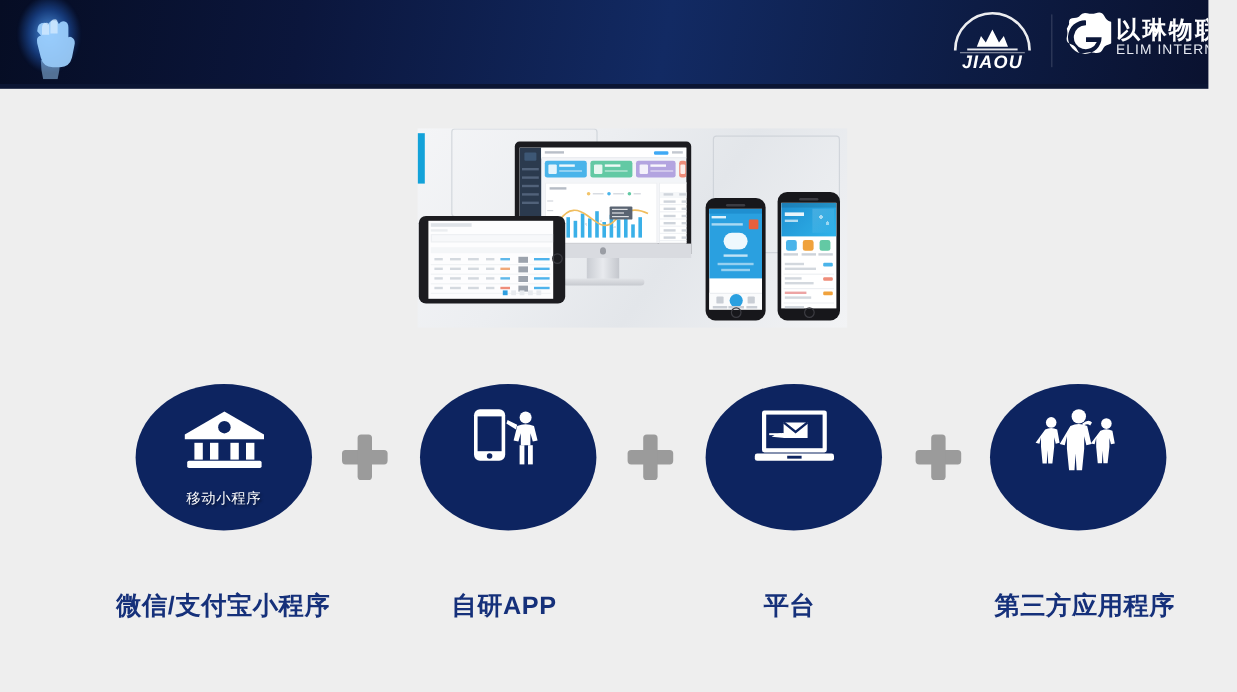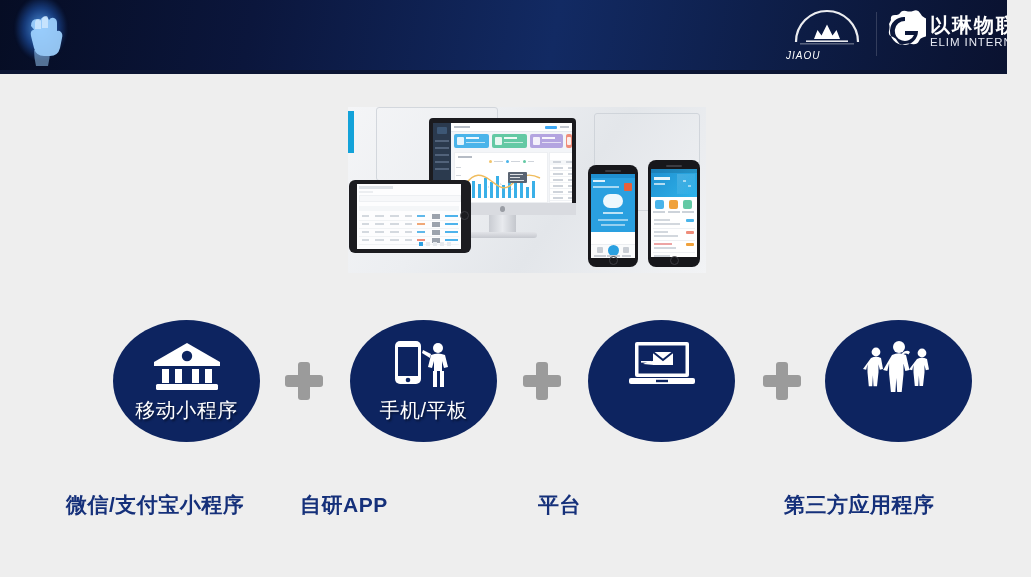--- a/index.html
+++ b/index.html
@@ -33,22 +33,22 @@
   #header-title{
     position:absolute;left:74px;top:16px;
     font-size:31px;font-weight:bold;color:#ffffff;letter-spacing:2px;
     text-shadow:2px 2px 3px rgba(0,0,0,.55);
     white-space:nowrap;
   }
 
   
   #logo-jiaou{position:absolute;left:786px;top:8px;width:82px;height:54px;}
   #jiaou-text{
-    position:absolute;left:0;bottom:1px;width:82px;
-    font-size:10px;font-weight:normal;font-style:italic;color:#ffffff;letter-spacing:1px;
+    position:absolute;left:0;bottom:1px;width:82px;text-align:center;
+    font-size:15px;font-weight:bold;font-style:italic;color:#ffffff;letter-spacing:1px;
   }
   #logo-divider{
     position:absolute;left:876px;top:12px;width:1px;height:44px;
     background:rgba(255,255,255,.16);
   }
   #logo-elim{position:absolute;left:884px;top:10px;width:132px;height:50px;}
   #elim-cn{
     position:absolute;left:46px;top:2px;font-size:20px;font-weight:bold;color:#fff;letter-spacing:2px;
     white-space:nowrap;
   }
@@ -161,41 +161,41 @@
   .p2-rl{position:absolute;height:2px;background:#d3d8de;}
   .p2-tag{position:absolute;height:3px;border-radius:1px;}
 
   
   .circle{
     position:absolute;width:147px;height:122px;border-radius:50%;
     background:#0d2460;
   }
   .circle .c-label{
     position:absolute;left:0;width:147px;text-align:center;bottom:18px;
-    color:#ffffff;font-size:20px;letter-spacing:.5px;
+    color:#ffffff;font-size:12px;letter-spacing:.5px;
     text-shadow:1.5px 1.5px 2px rgba(0,0,0,.45);
     white-space:nowrap;
   }
   .circle .c-icon{position:absolute;left:0;top:20px;width:147px;text-align:center;}
   #circle-0{left:113px;top:320px;}
   #circle-1{left:350px;top:320px;}
   #circle-2{left:588px;top:320px;}
   #circle-3{left:825px;top:320px;}
 
   .plus{position:absolute;width:38px;height:38px;}
   .plus i{position:absolute;background:#9b9b9b;border-radius:3px;display:block;}
   .plus i.h{left:0;top:13px;width:38px;height:12px;}
   .plus i.v{left:13px;top:0;width:12px;height:38px;}
   #plus-0{left:285px;top:362px;}
   #plus-1{left:523px;top:362px;}
   #plus-2{left:763px;top:362px;}
 
   
   .caption{
-    position:absolute;top:491px;width:240px;
+    position:absolute;top:491px;width:240px;text-align:center;
     color:#15307a;font-size:21px;font-weight:bold;letter-spacing:.5px;
     white-space:nowrap;
   }
   #cap-0{left:66px;}
   #cap-1{left:300px;}
   #cap-2{left:538px;}
   #cap-3{left:784px;}
 </style>
 </head>
 <body>
@@ -497,21 +497,20 @@
       <rect x="8" y="1" width="26" height="43" rx="5" fill="#ffffff"></rect>
       <rect x="11" y="7" width="20" height="29" fill="#0d2460"></rect>
       <circle cx="21" cy="40" r="2.3" fill="#0d2460"></circle>
       <circle cx="51" cy="8" r="5" fill="#ffffff"></circle>
       <path d="M44 15 q7-3 14 0 l3 12 l-4 1 l-2-7 l0 10 l-8 0 l0-10 l-2 7 l-4-1 z" fill="#ffffff"></path>
       <rect x="46" y="31" width="4" height="16" fill="#ffffff"></rect>
       <rect x="53" y="31" width="4" height="16" fill="#ffffff"></rect>
       <path d="M44 14 L36 10 l-1 3 l8 5 z" fill="#ffffff"></path>
     </svg>
   </div>
-  <div class="c-label">手机/平板</div>
 </div>
 
 <div class="plus" id="plus-1">
     <i class="h"></i>
     <i class="v"></i>
   </div>
 
 <div class="circle" id="circle-2">
   <div class="c-icon">
     <svg width="74" height="52" viewBox="0 0 74 52">

